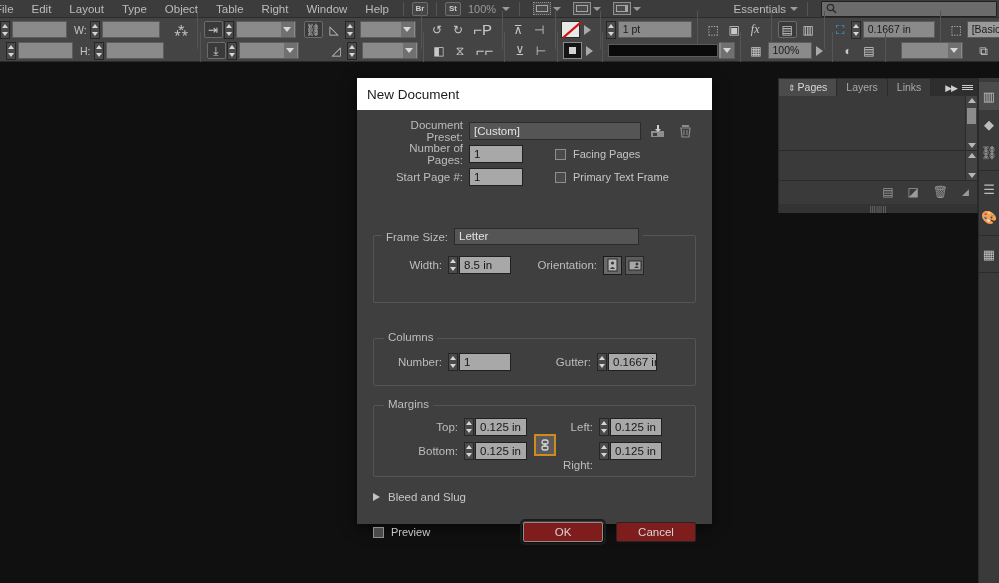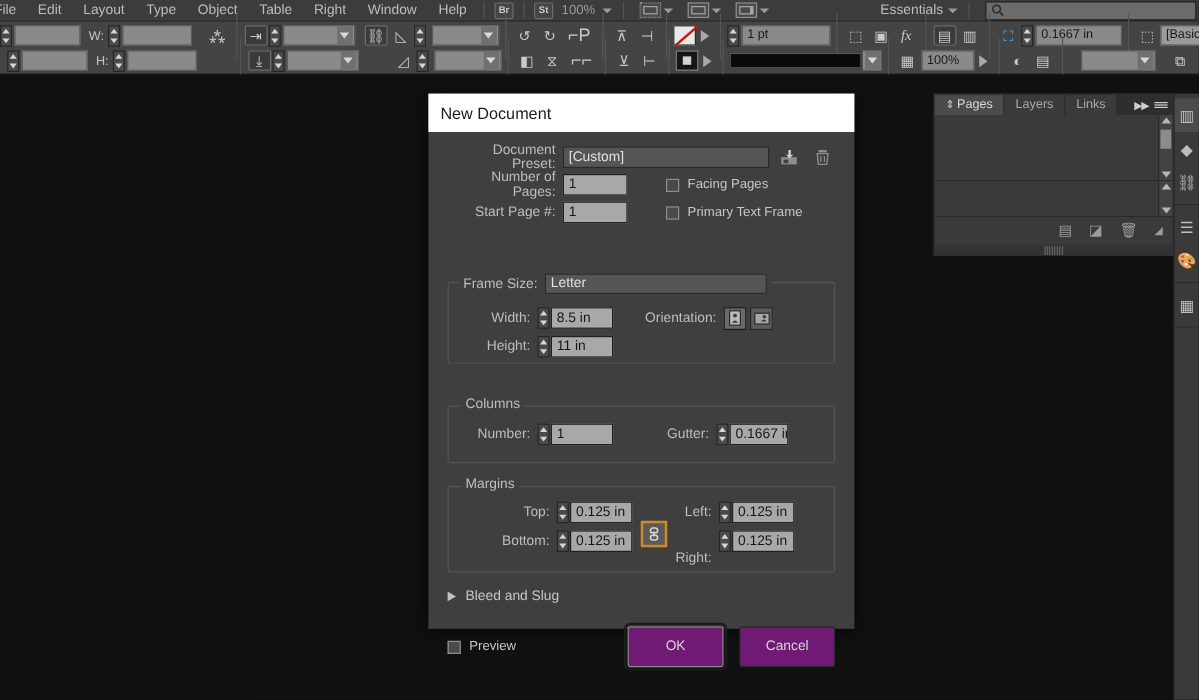--- a/index.html
+++ b/index.html
@@ -188,21 +188,21 @@
     position: absolute; left: 160px; top: 28px; width: 22px; height: 22px;
     background: #5a5a5a; border: 2px solid #d08a20;
     display: flex; align-items: center; justify-content: center;
   }
 
   #bleed-row { position: absolute; left: 16px; top: 381px; display: flex; align-items: center; }
   .tri-right { width: 0; height: 0; border-top: 4.5px solid transparent; border-bottom: 4.5px solid transparent; border-left: 7px solid #c2c2c2; margin-right: 8px; }
 
   #footer-row { position: absolute; left: 16px; right: 16px; top: 412px; display: flex; align-items: center; }
   .dbtn {
-    width: 80px; height: 34px; background: #701a75; border: 1px solid #262626;
+    width: 80px; height: 20px; background: #7f1d1d; border: 1px solid #262626;
     color: #d6d6d6; font-size: 11.5px; display: flex; align-items: center; justify-content: center;
     border-radius: 2px;
   }
   .dbtn.default { outline: 2px solid #1c1c1c; outline-offset: 1px; border-color: #8c8c8c; }
 </style>
 </head>
 <body>
 
 <div id="menubar">
   <div class="menu-item" style="margin-left:-14px;">File</div>
@@ -507,28 +507,20 @@
             </svg>
         </div>
         <div class="pbtn" style="margin-left:3px">
           <svg width="14" height="13" viewBox="0 0 14 13">
               <rect x="1" y="2" width="12" height="9" fill="#a8a8a8" stroke="#2a2a2a"></rect>
               <circle cx="9" cy="5" r="1.5" fill="#3a3a3a"></circle>
               <path d="M6 9 q2.5 -3.5 5 0 z" fill="#3a3a3a"></path>
             </svg>
         </div>
       </div>
-      <div class="row" style="position:absolute; left:6px; top:42px;">
-        <div class="lbl" style="width:68px">Height:</div>
-        <div class="dspin">
-            <s class="up"></s>
-            <s class="dn"></s>
-          </div>
-        <div class="field" style="width:52px">11 in</div>
-      </div>
     </div>
 
     <div class="group" style="left:16px; top:228px; width:323px; height:48px;">
       <div class="glabel">Columns</div>
       <div class="row" style="position:absolute; left:6px; top:12px;">
         <div class="lbl" style="width:68px">Number:</div>
         <div class="dspin">
             <s class="up"></s>
             <s class="dn"></s>
           </div>

